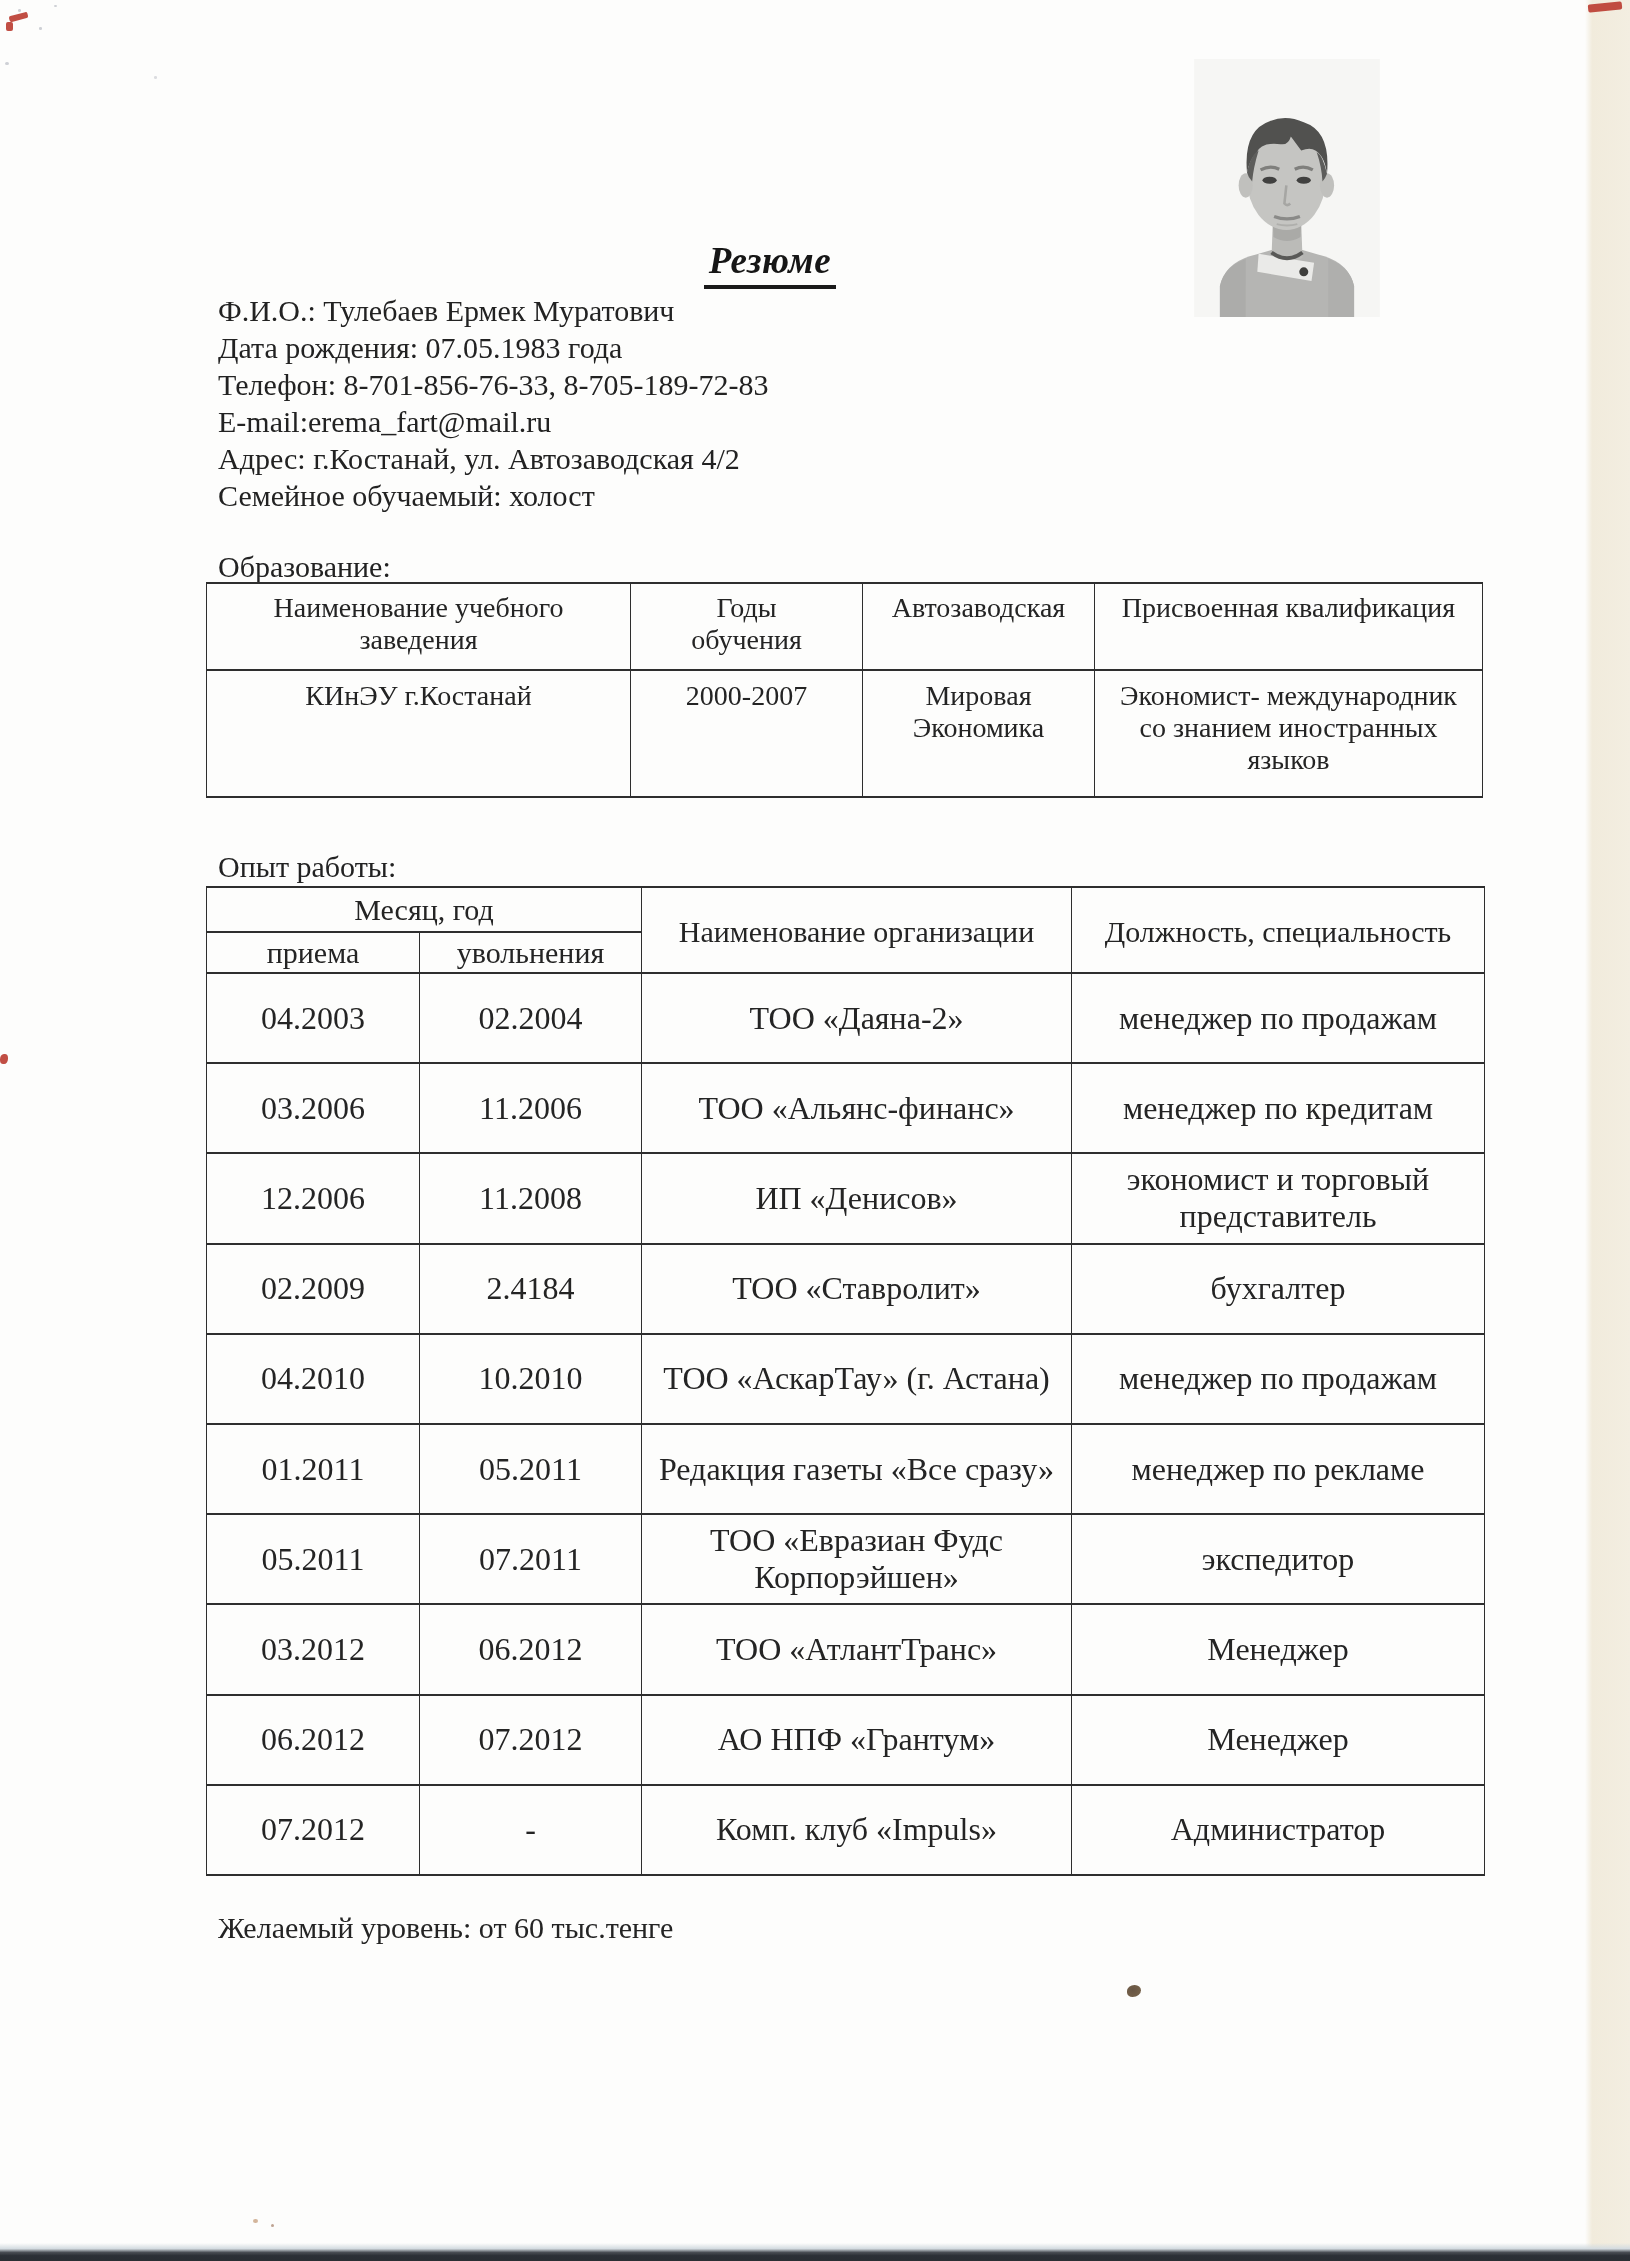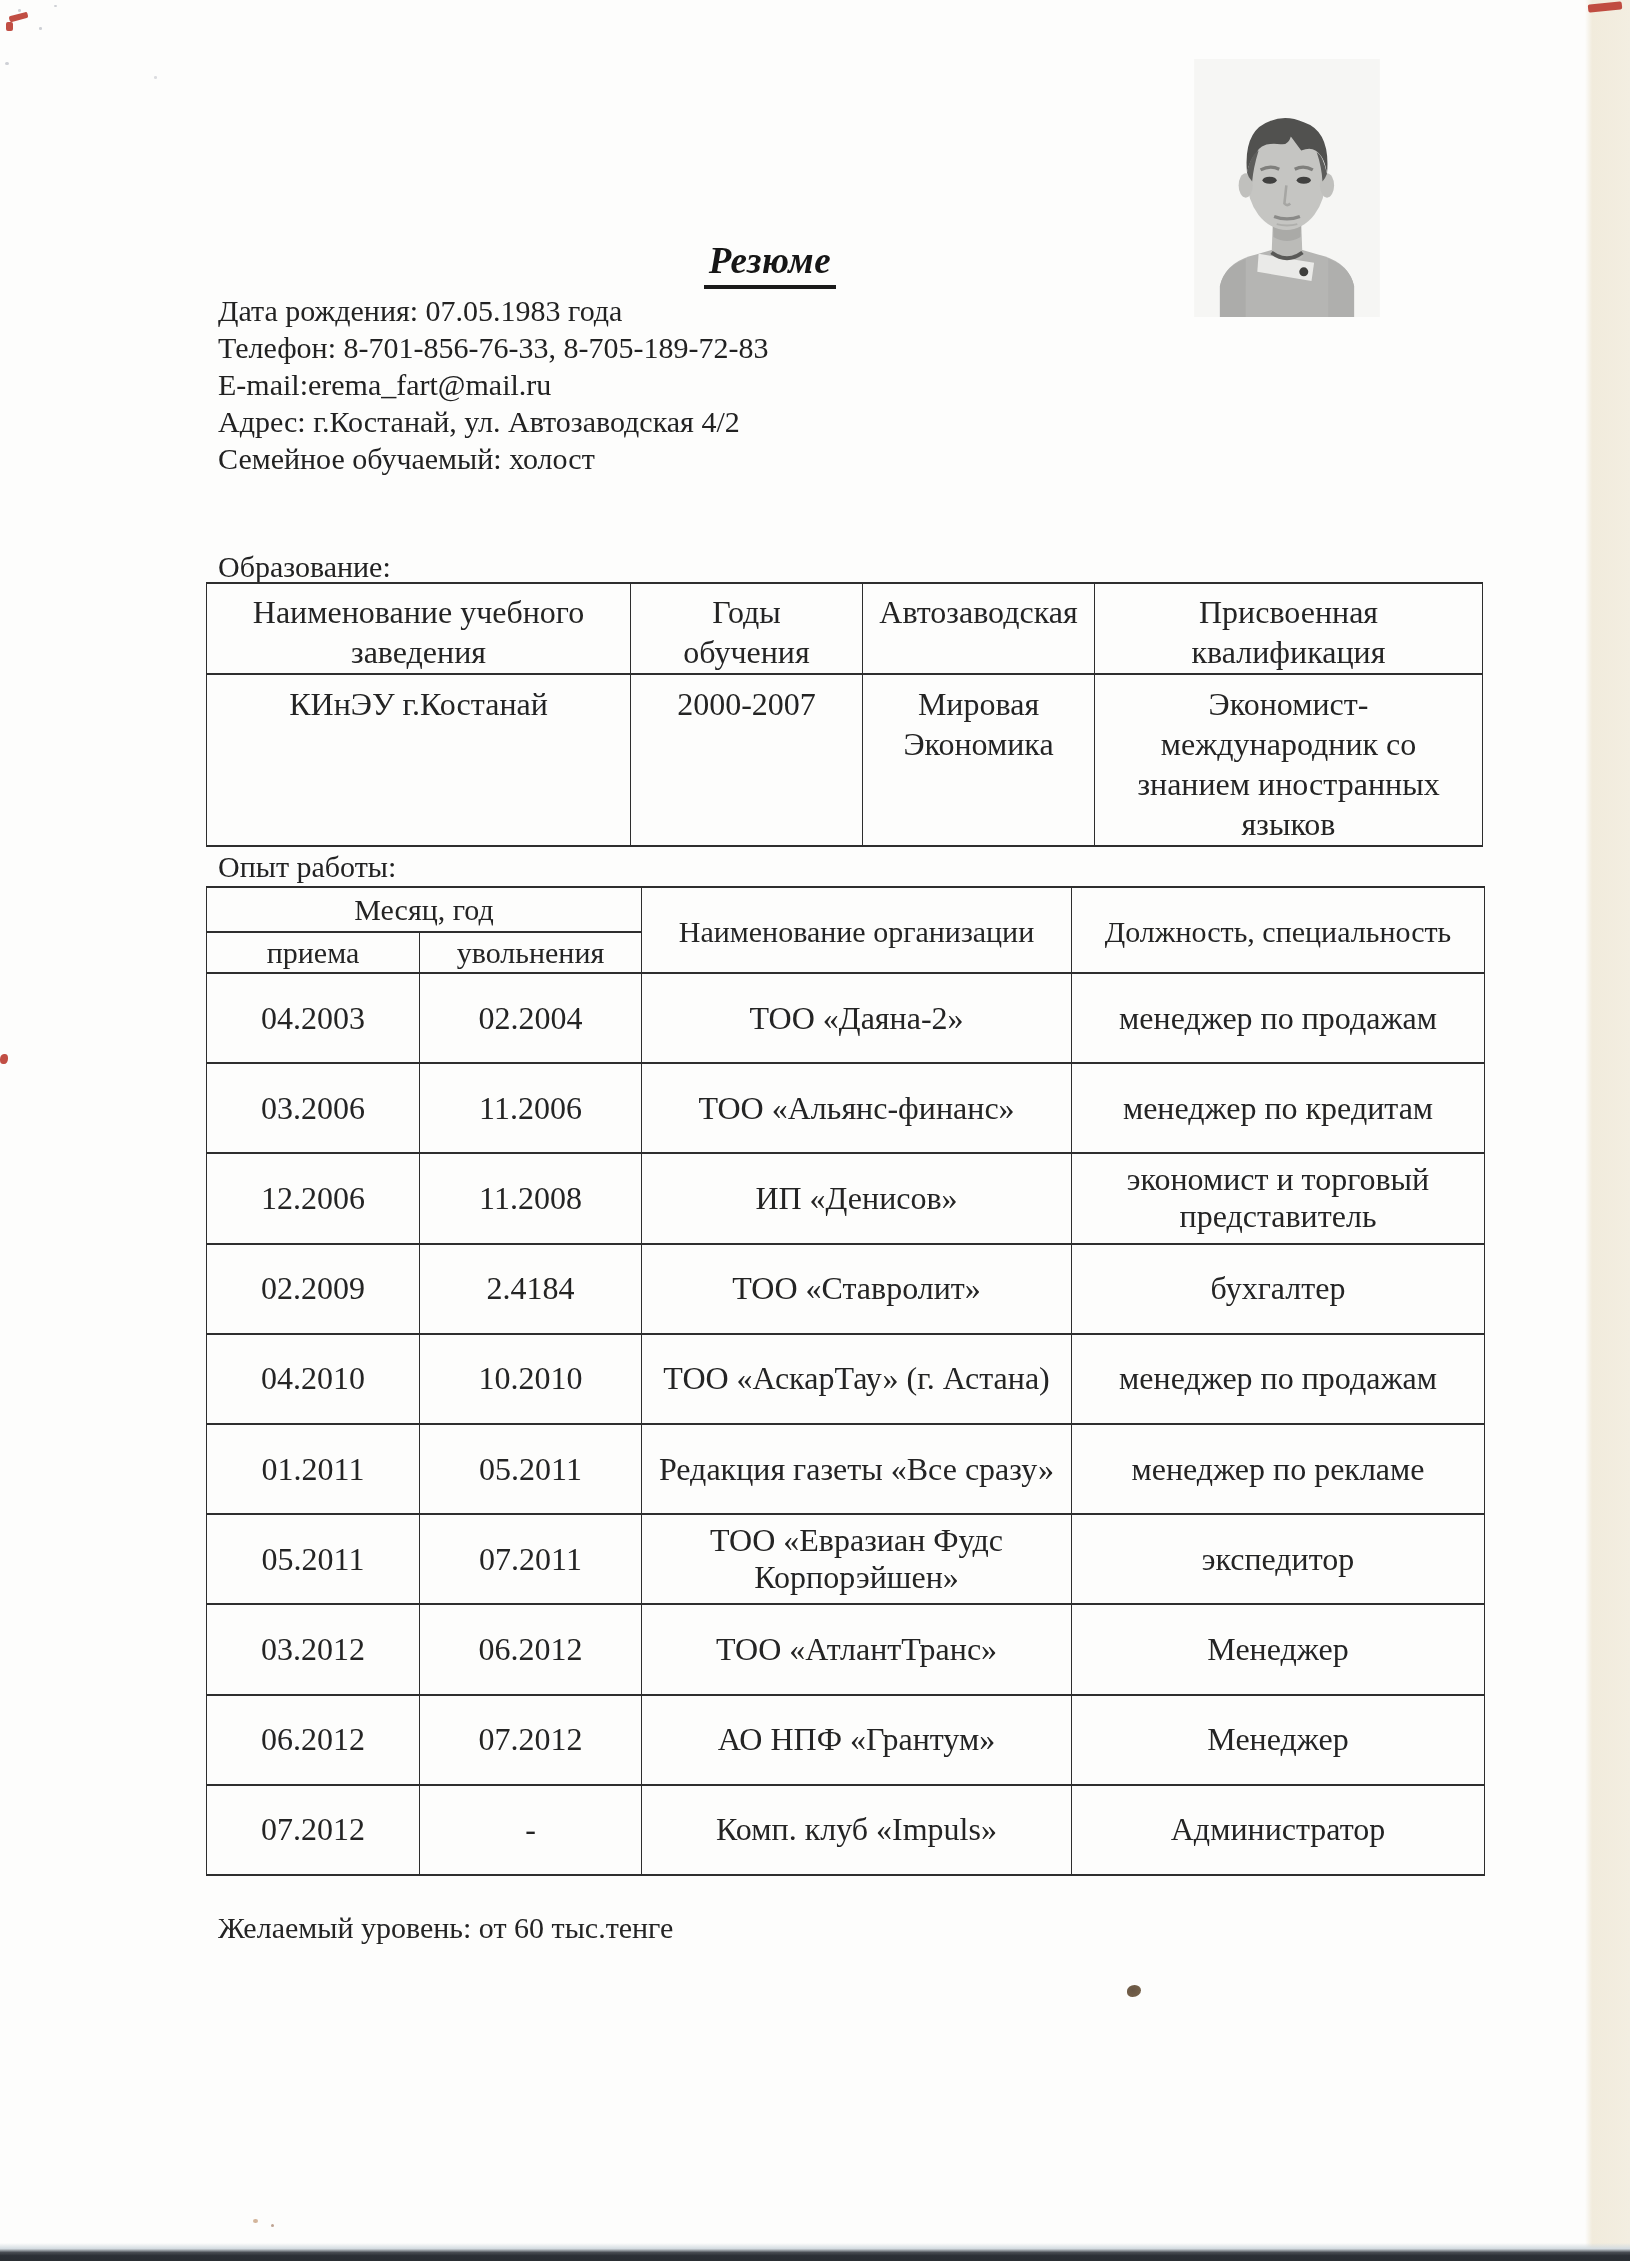--- a/index.html
+++ b/index.html
@@ -36,21 +36,21 @@
   .section-label{font-size:30px;color:#222;}
   .label-edu{left:218px;top:550px;}
   .label-exp{left:218px;top:850px;}
 
   table{border-collapse:collapse;table-layout:fixed;}
   td{border:1.3px solid #2e2e2e;border-top-width:2.6px;border-bottom-width:2.6px;
      text-align:center;overflow:hidden;color:#242424;}
 
   
   .edu-table{left:206px;top:582px;width:1275px;}
-  .edu-table td{font-size:32px;line-height:40px;vertical-align:top;}
+  .edu-table td{font-size:28px;line-height:32px;vertical-align:top;}
   .edu-table tr.hdr td{height:76px;padding-top:7.7px;}
   .edu-table tr.data td{height:115px;padding-top:9px;}
   .edu-table td.pad-narrow{padding-left:34px;padding-right:34px;}
   .edu-table td.pad-sm{padding-left:9px;padding-right:9px;}
 
   
   .exp-table{left:206px;top:886px;width:1277px;}
   .exp-table td{font-size:32px;line-height:37px;}
   .exp-table tr.h1 td{height:41px;vertical-align:middle;font-size:30px;}
   .exp-table tr.h2 td{height:37px;vertical-align:middle;font-size:30px;}
@@ -115,20 +115,21 @@
   <path d="M120 300 Q144 318 168 300" stroke="#565654" stroke-width="6" fill="none"></path>
 
   <rect x="0" y="0" width="288" height="400" fill="#9a9a98" opacity="0.05"></rect>
 </svg>
 
 <div class="abs title-wrap">
   <span class="title-text">Резюме</span>
 </div>
 
 <div class="abs personal">
+  <div>Ф.И.О.: Тулебаев Ермек Муратович</div>
   <div>Дата рождения: 07.05.1983 года</div>
   <div>Телефон: 8-701-856-76-33, 8-705-189-72-83</div>
   <div>E-mail:erema_fart@mail.ru</div>
   <div>Адрес: г.Костанай, ул. Автозаводская 4/2</div>
   <div>Семейное обучаемый: холост</div>
 </div>
 
 <div class="abs section-label label-edu">Образование:</div>
 
 <table class="abs edu-table">

